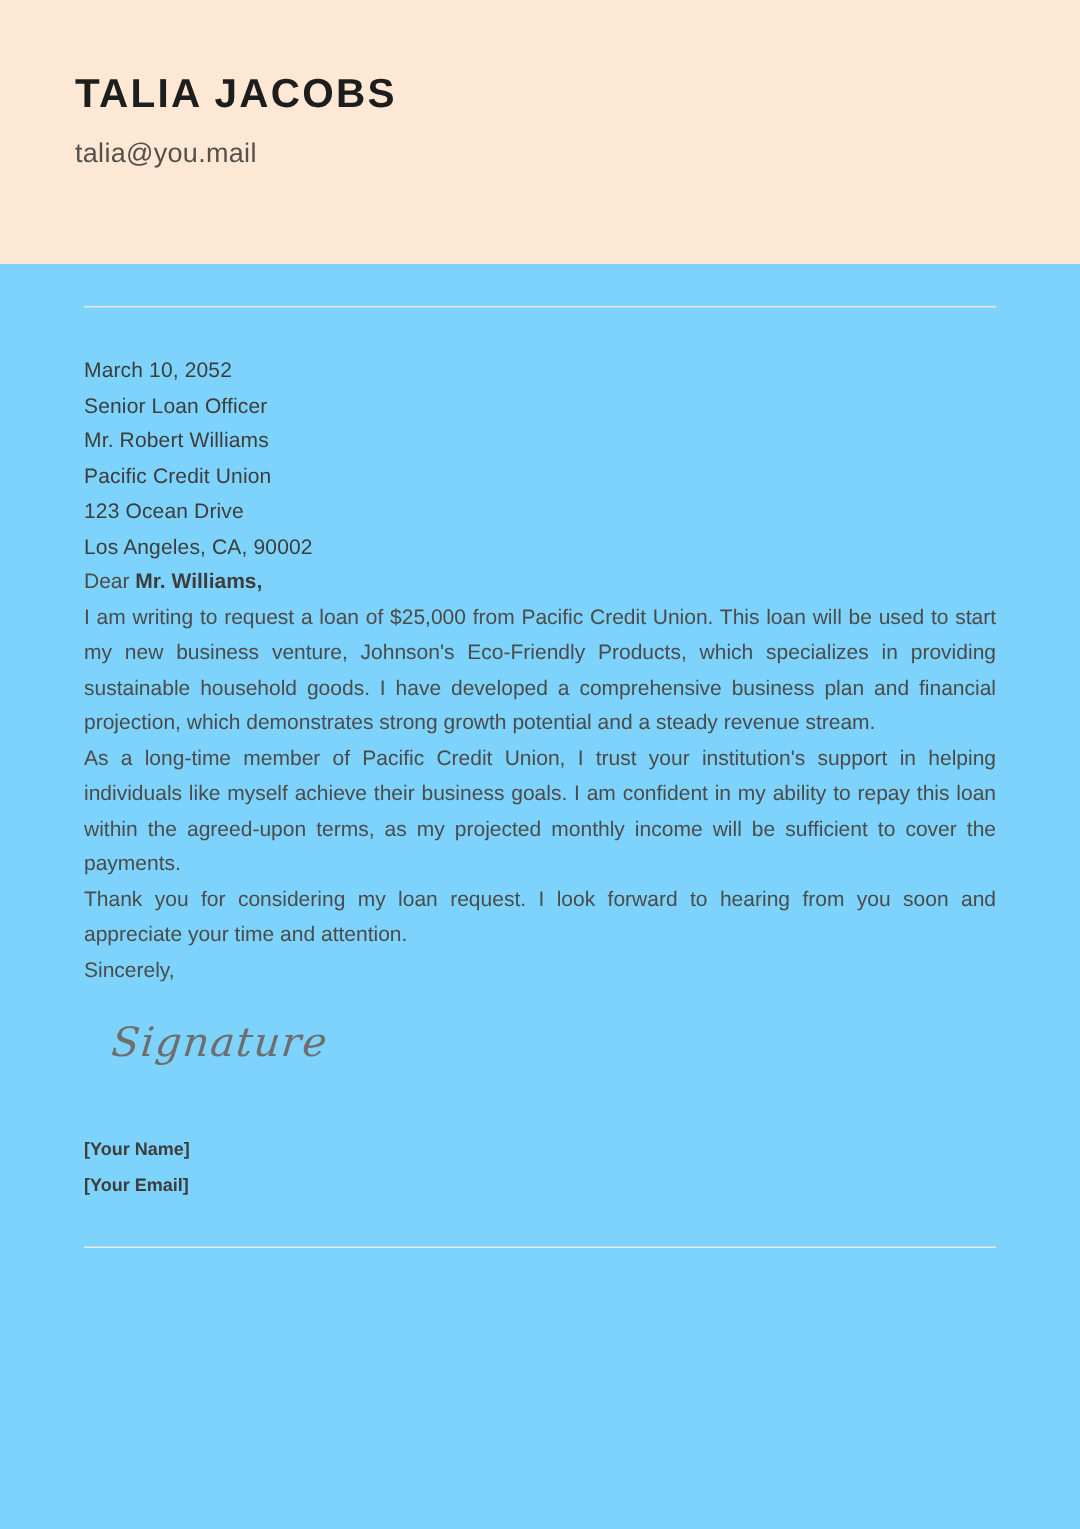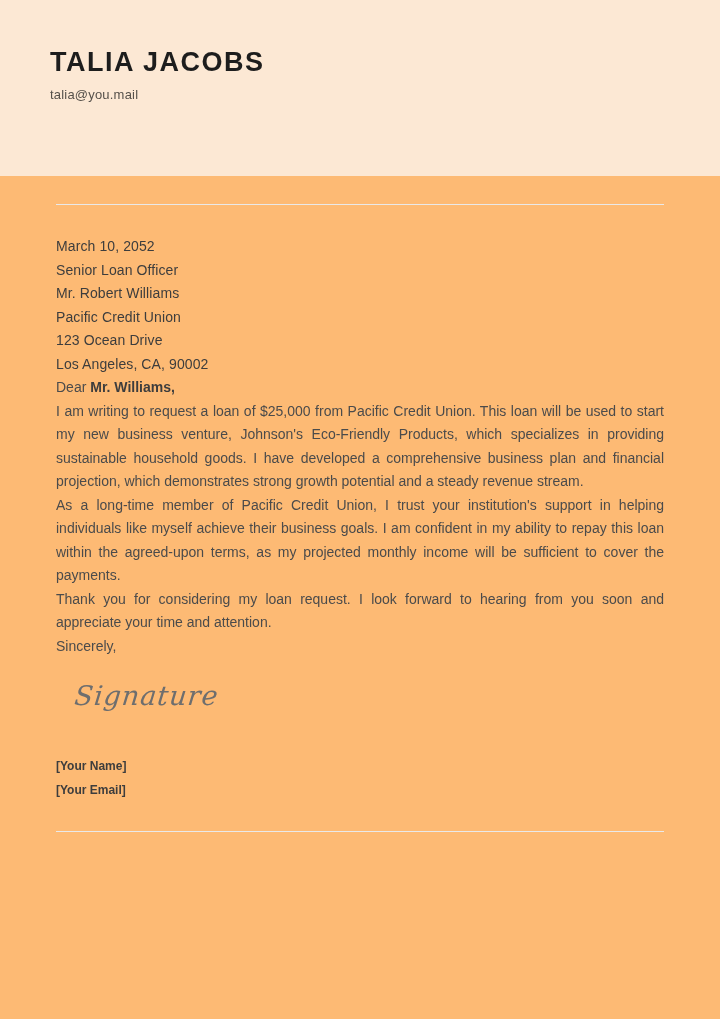--- a/index.html
+++ b/index.html
@@ -4,38 +4,38 @@
 <style>
   * { margin: 0; padding: 0; box-sizing: border-box; }
   html, body { width: 720px; background: #ffffff; }
   body {
     font-family: "Liberation Sans", sans-serif;
     width: 720px;
     height: 1019px;
     overflow: hidden;
     position: relative;
   }
-  .page { width: 720px; height: 1019px; background: #fdba74; }
+  .page { width: 720px; height: 1019px; background: #7dd3fc; }
 
   
   .letterhead {
     height: 176px;
     background: #fce8d4;
     padding: 48px 50px 0 50px;
   }
   .sender-name {
     font-size: 27px;
     font-weight: bold;
     letter-spacing: 1.5px;
     color: #1d1d1d;
     line-height: 1.1;
   }
   .sender-email {
-    margin-top: 9px;
-    font-size: 13px;
+    margin-top: 14px;
+    font-size: 18px;
     color: #55504a;
     letter-spacing: 0.2px;
   }
 
   
   .content { padding: 0 56px; }
 
   .doc-title {
     margin-top: 62px;
     text-align: center;

